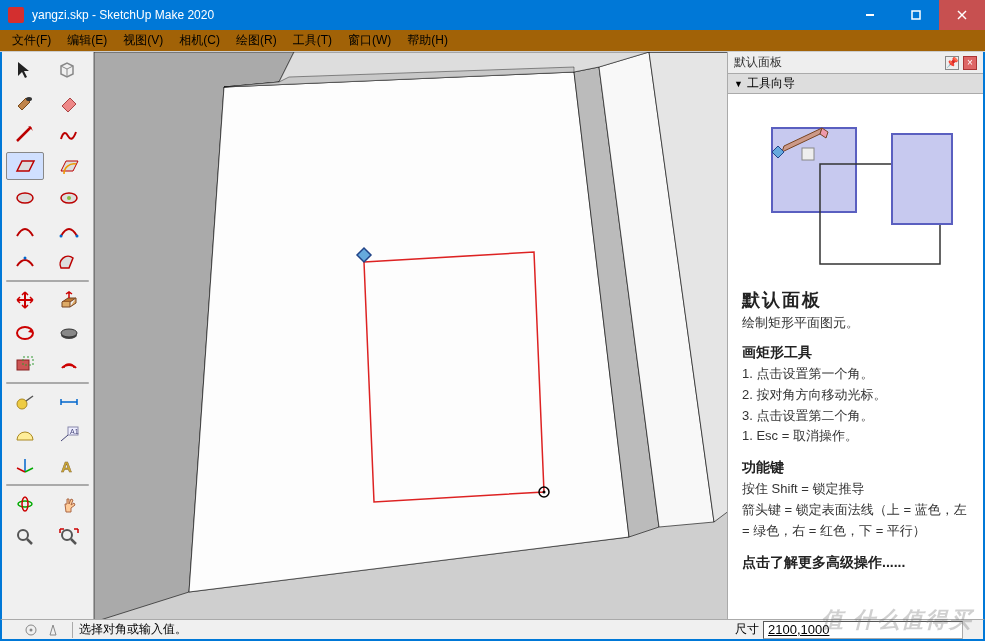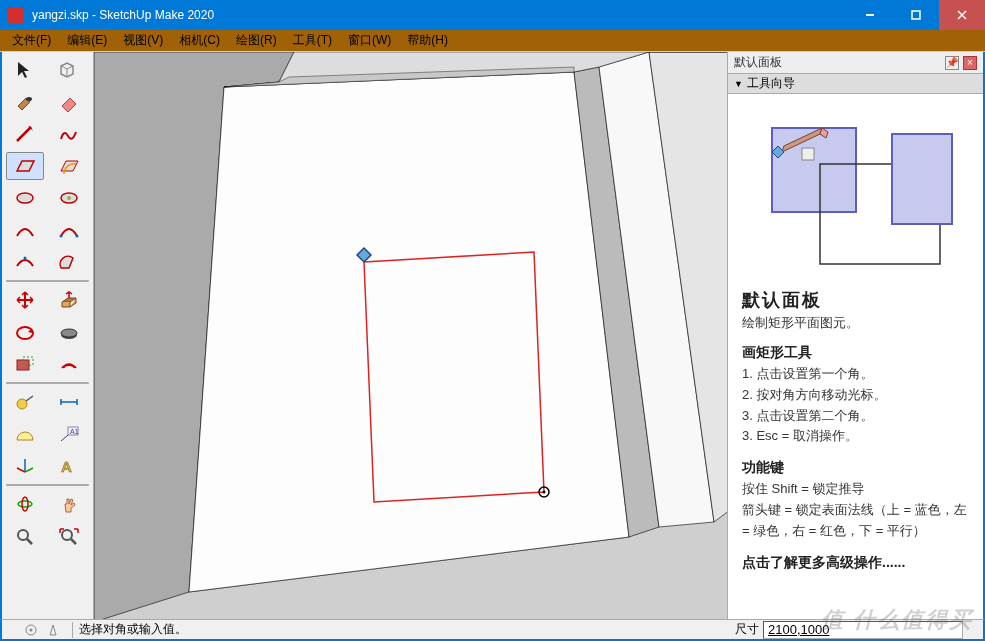--- a/index.html
+++ b/index.html
@@ -314,21 +314,21 @@
           <path d="M30 48 L36 42 L42 48 L36 54 Z" fill="#6ad" stroke="#248"></path>
         </svg>
       </div>
       <h3>默认面板</h3>
       <div class="desc">绘制矩形平面图元。</div>
       <h4>画矩形工具</h4>
       <div class="steps">
         <div>1. 点击设置第一个角。</div>
         <div>2. 按对角方向移动光标。</div>
         <div>3. 点击设置第二个角。</div>
-        <div>3. Esc = 取消操作。</div>
+        <div>1. Esc = 取消操作。</div>
       </div>
       <h4>功能键</h4>
       <div class="keys" style="white-space:pre-line;">按住 Shift = 锁定推导
 箭头键 = 锁定表面法线（上 = 蓝色，左 = 绿色，右 = 红色，下 = 平行）</div>
       <div class="more">点击了解更多高级操作......</div>
     </div>
   </div>
 </div>
 
 <div class="status-bar">

